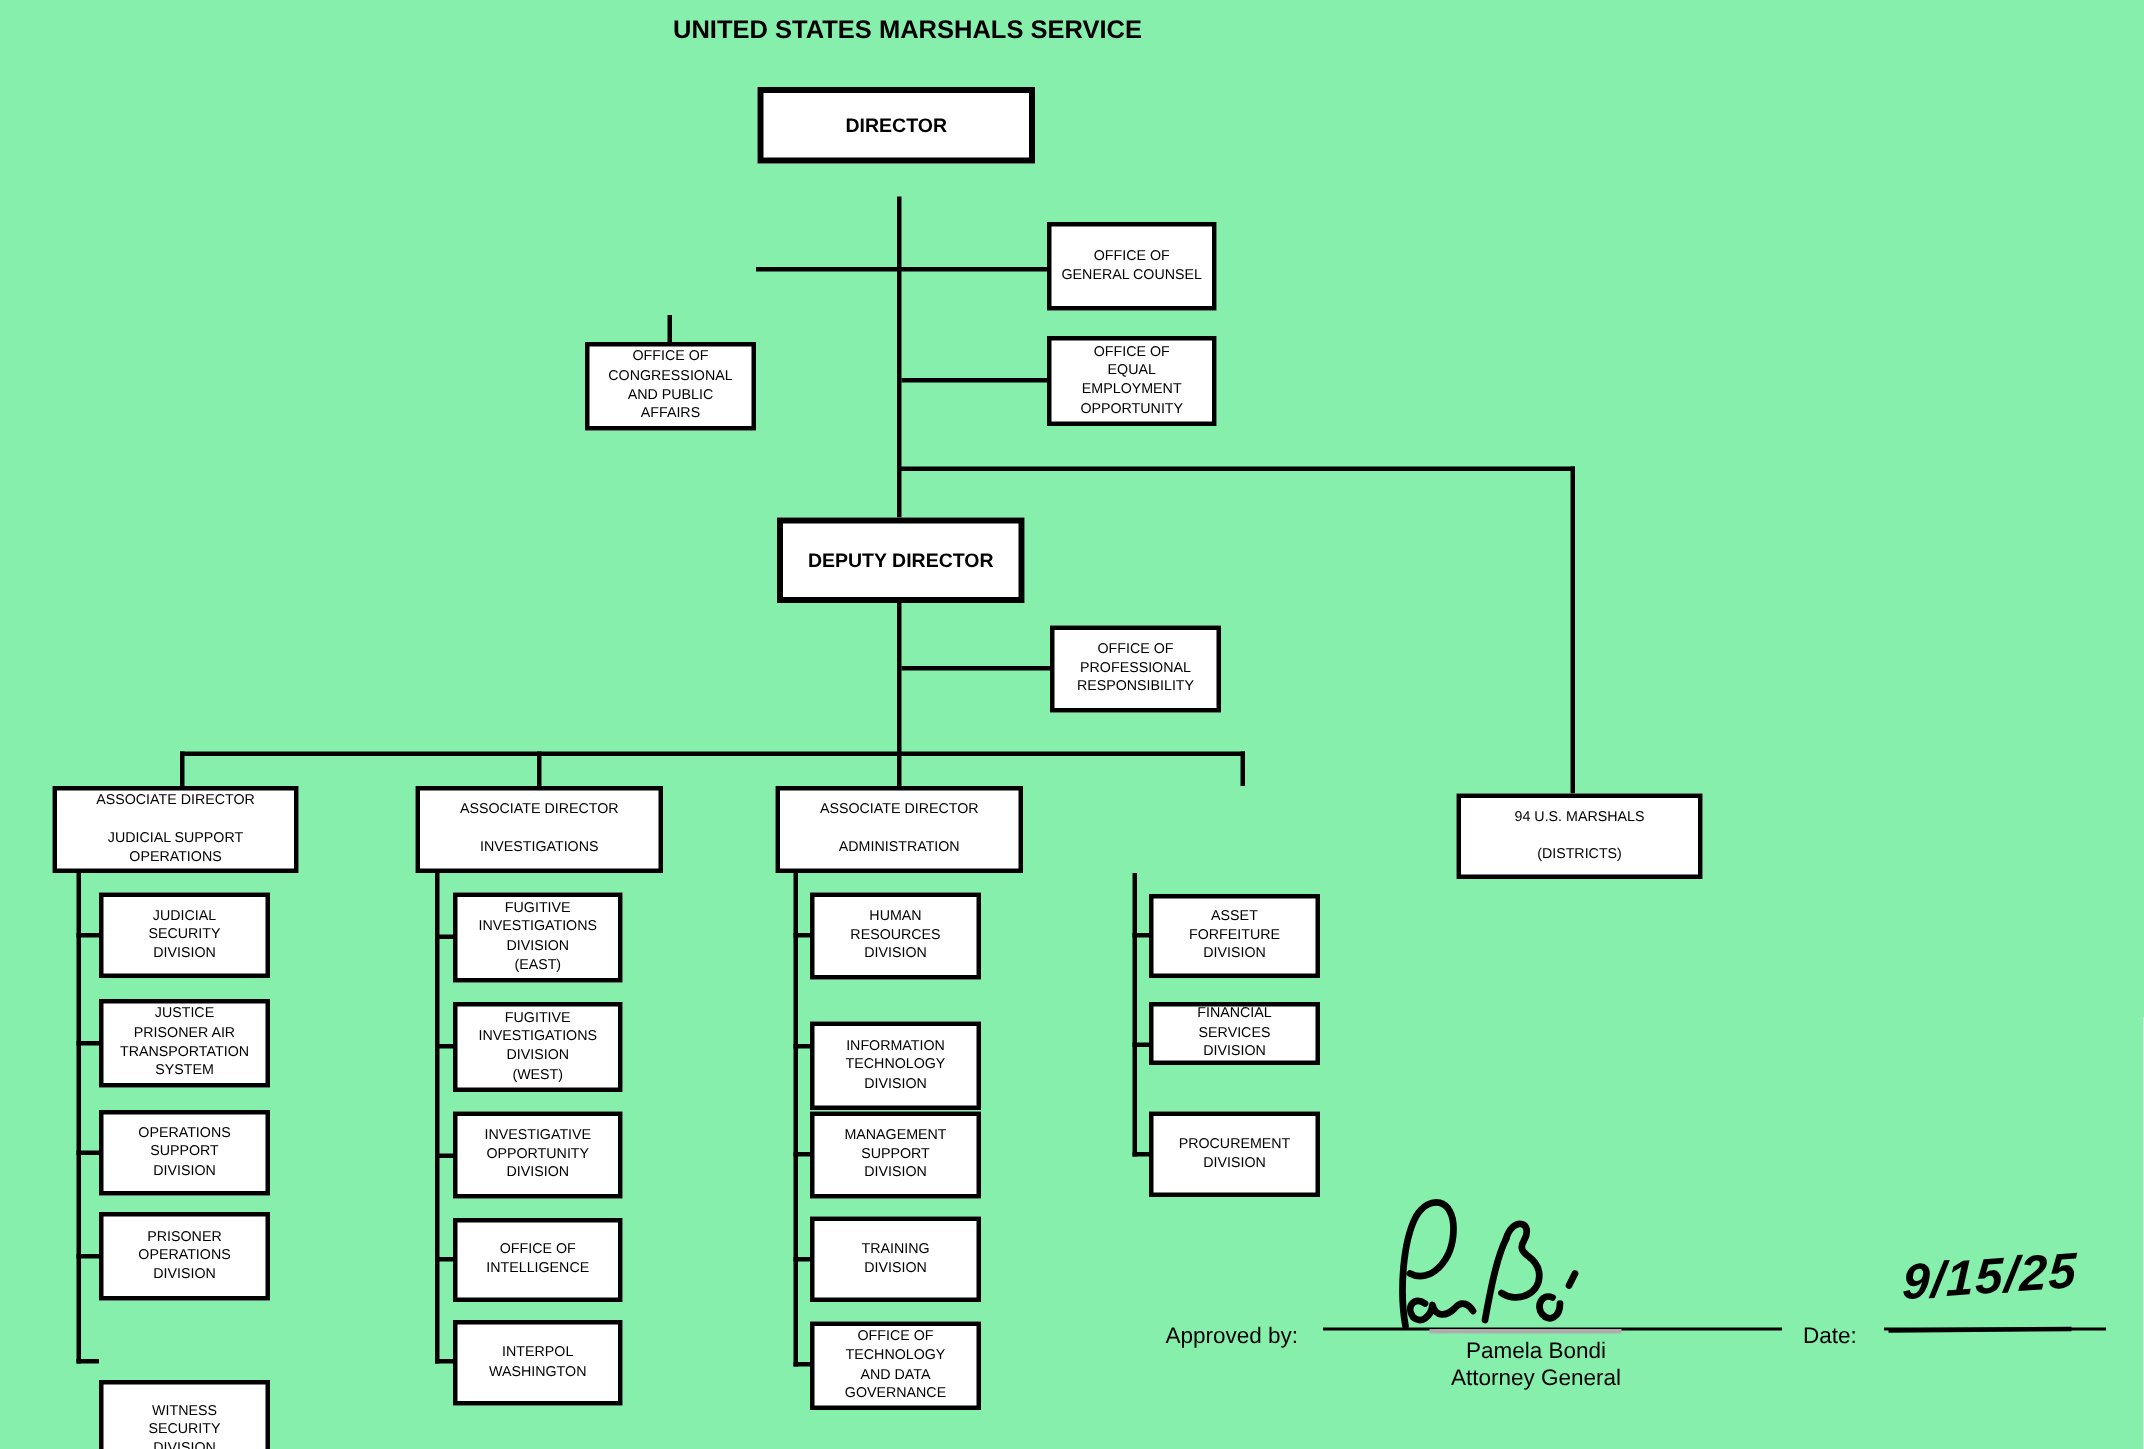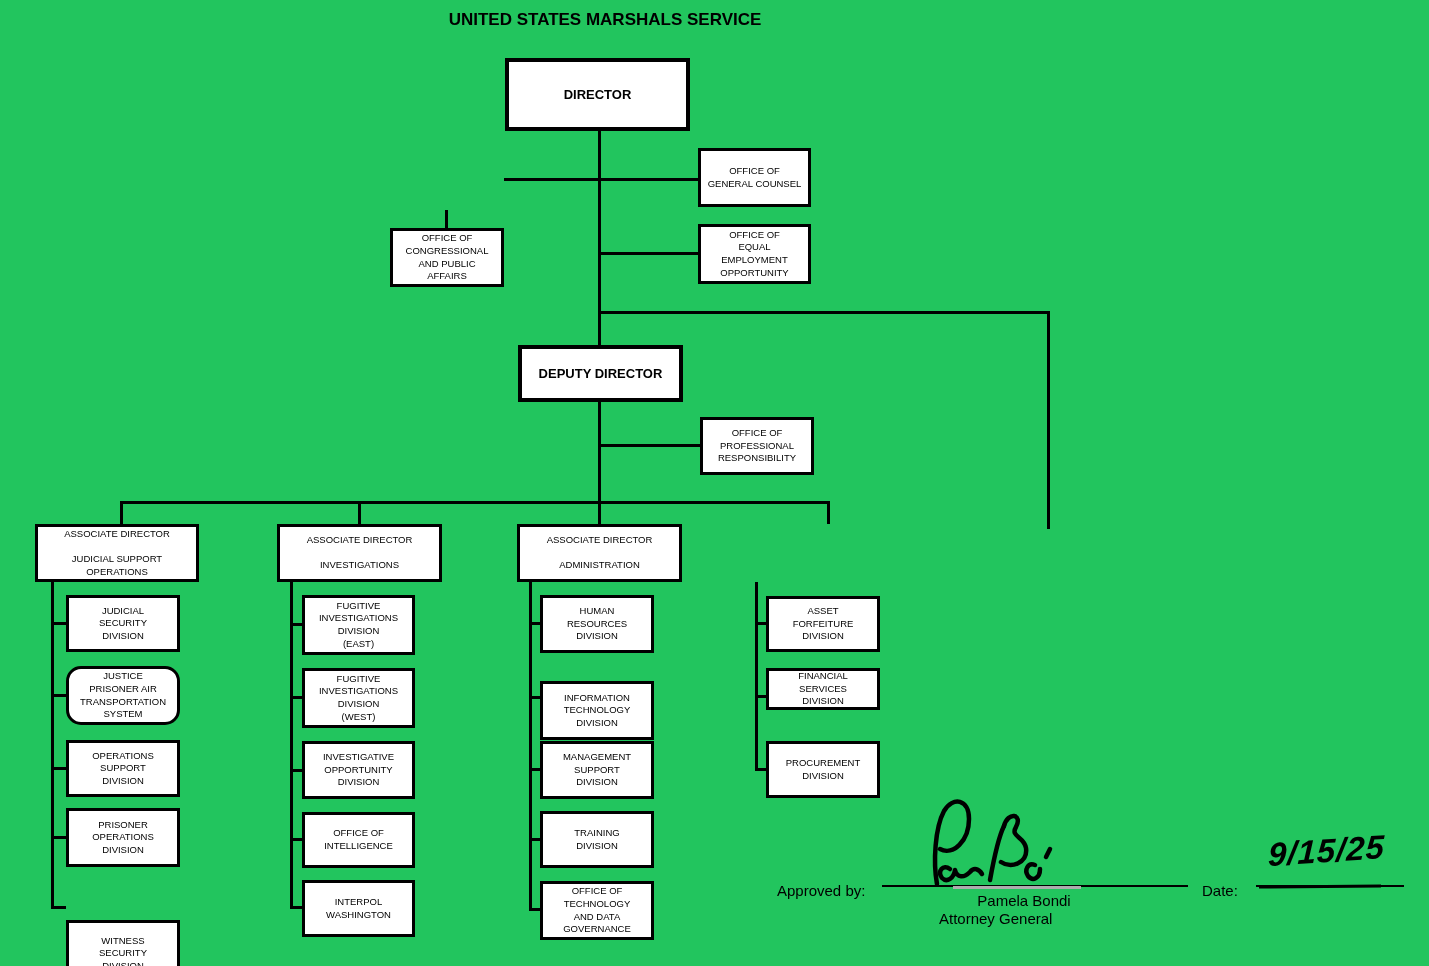--- a/index.html
+++ b/index.html
@@ -1,48 +1,48 @@
 <!DOCTYPE html>
 <html><head>
 <meta charset="utf-8">
 <style>
   html,body{margin:0;padding:0;background:#ffffff;}
   #canvas{
-    position:relative;width:1429px;height:966px;background:#22c55e;
+    position:relative;width:1429px;height:966px;background:#86efac;
     font-family:"Liberation Sans", sans-serif;color:#000;overflow:hidden;
   }
   .title{
     position:absolute;left:440px;top:10px;width:330px;text-align:center;
     font-size:17px;font-weight:bold;letter-spacing:0px;white-space:nowrap;
   }
   .box{
     position:absolute;background:#fff;border:3px solid #000;
     display:flex;align-items:center;justify-content:center;
     text-align:center;font-size:9.5px;line-height:1.32;white-space:pre-line;
     box-sizing:border-box;
   }
   .box.big{border-width:4px;font-size:13px;font-weight:bold;}
   .line{position:absolute;background:#000;}
   
-  #b-director{left:505px;top:58px;width:185px;height:73px;}
+  #b-director{left:505px;top:58px;width:185px;height:51px;}
   #b-cos{left:390px;top:152px;width:114px;height:58px;}
   #b-ogc{left:698px;top:148px;width:113px;height:59px;}
   #b-ocpa{left:390px;top:228px;width:114px;height:59px;}
   #b-eeo{left:698px;top:224px;width:113px;height:60px;}
   #b-deputy{left:518px;top:345px;width:165px;height:57px;}
   #b-opr{left:700px;top:417px;width:114px;height:58px;}
   
   #b-adjso{left:35px;top:524px;width:164px;height:58px;}
   #b-adinv{left:277px;top:524px;width:165px;height:58px;}
   #b-adadm{left:517px;top:524px;width:165px;height:58px;}
   #b-cfo{left:745px;top:524px;width:164px;height:58px;}
   #b-marshals{left:971px;top:529px;width:164px;height:57px;}
   
   #b-jsd{left:66px;top:595px;width:114px;height:57px;}
-  #b-jpats{left:66px;top:666px;width:114px;height:59px;border-radius:15px;}
+  #b-jpats{left:66px;top:666px;width:114px;height:59px;}
   #b-osd{left:66px;top:740px;width:114px;height:57px;}
   #b-pod{left:66px;top:808px;width:114px;height:59px;}
   #b-wsd{left:66px;top:880px;width:114px;height:67px;margin-top:40px;}
   
   #b-fide{left:302px;top:595px;width:113px;height:60px;}
   #b-fidw{left:302px;top:668px;width:113px;height:60px;}
   #b-iod{left:302px;top:741px;width:113px;height:58px;}
   #b-intel{left:302px;top:812px;width:113px;height:56px;}
   #b-interpol{left:302px;top:880px;width:113px;height:57px;}
   
@@ -53,21 +53,21 @@
   #b-otdg{left:540px;top:881px;width:114px;height:59px;}
   
   #b-afd{left:766px;top:596px;width:114px;height:56px;}
   #b-fsd{left:766px;top:668px;width:114px;height:42px;}
   #b-prc{left:766px;top:741px;width:114px;height:57px;}
   
   .approval-label{position:absolute;font-size:15px;margin-top:16px;}
   #t-approved{left:777px;top:866px;}
   #t-date{left:1202px;top:866px;}
   #t-name{position:absolute;left:939px;top:892px;width:170px;text-align:center;font-size:15px;}
-  #t-signer-title{position:absolute;left:939px;top:910px;width:170px;font-size:15px;}
+  #t-signer-title{position:absolute;left:939px;top:910px;width:170px;text-align:center;font-size:15px;}
   #sig-line{left:882px;top:885px;width:306px;height:2px;}
   #sig-smudge{left:953px;top:886px;width:128px;height:3px;background:#adadad;}
   #date-line{left:1256px;top:885px;width:148px;height:2px;}
   #date-stroke{left:1259px;top:885px;width:122px;height:3px;transform:rotate(-0.5deg);}
   #sig-svg{position:absolute;left:890px;top:790px;}
   #date-value{
     position:absolute;left:1268px;top:832px;font-size:33px;font-weight:bold;font-style:italic;
     transform:rotate(-4deg) skewX(-6deg);letter-spacing:1px;white-space:nowrap;
   }
 </style>
@@ -136,20 +136,23 @@
   <div class="box" id="b-adjso">ASSOCIATE DIRECTOR
 
 JUDICIAL SUPPORT
 OPERATIONS</div>
   <div class="box" id="b-adinv">ASSOCIATE DIRECTOR
 
 INVESTIGATIONS</div>
   <div class="box" id="b-adadm">ASSOCIATE DIRECTOR
 
 ADMINISTRATION</div>
+  <div class="box" id="b-marshals">94 U.S. MARSHALS
+
+(DISTRICTS)</div>
 
   <div class="box" id="b-jsd">JUDICIAL
 SECURITY
 DIVISION</div>
   <div class="box" id="b-jpats">JUSTICE
 PRISONER AIR
 TRANSPORTATION
 SYSTEM</div>
   <div class="box" id="b-osd">OPERATIONS
 SUPPORT

